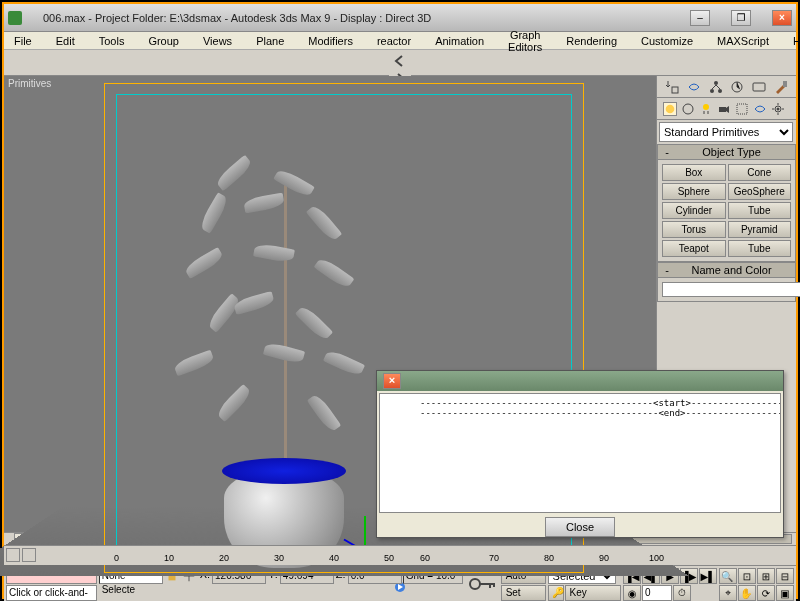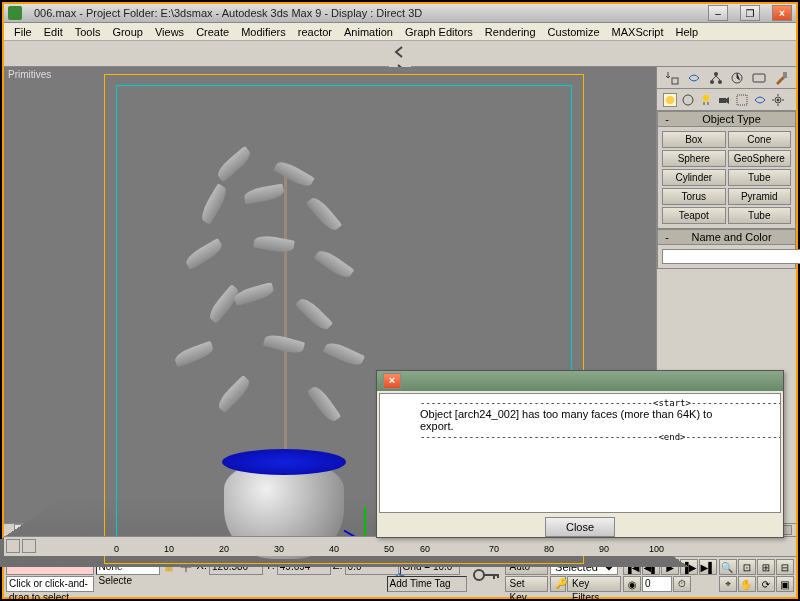--- a/index.html
+++ b/index.html
@@ -1,23 +1,23 @@
 <!DOCTYPE html>
 <html><head>
 <meta charset="utf-8">
 <style>
 * { margin:0; padding:0; box-sizing:border-box; font-family:"Tahoma",Arial,sans-serif; font-size:11px; }
 body { background:#000; width:800px; height:601px; overflow:hidden; position:relative; }
 .app { position:absolute; left:2px; top:2px; width:796px; height:597px; border:2px solid #ff9c00; background:#d4d0c8; }
-.tb { height:19px; background:linear-gradient(#e0e0e0,#b8b8b8); display:flex; align-items:center; padding:0 4px; gap:12px; border-bottom:1px solid #888; }
+.tb { height:28px; background:linear-gradient(#e0e0e0,#b8b8b8); display:flex; align-items:center; padding:0 4px; gap:21px; border-bottom:1px solid #888; }
 .tb .icon { width:14px; height:14px; background:#3a8a3a; border-radius:2px; }
 .tb .title { flex:1; color:#222; font-size:11px; }
 .tb-btn { width:20px; height:16px; background:linear-gradient(#f0f0f0,#c8c8c8); border:1px solid #888; display:flex; align-items:center; justify-content:center; font-size:10px; }
 .tb-btn.close { background:linear-gradient(#ff8a5a,#e0502a); color:#fff; font-weight:bold; }
-.menu { height:18px; background:#ece9d8; display:flex; align-items:center; gap:0; padding:0 4px; border-bottom:1px solid #aaa;text-align:center; }
+.menu { height:18px; background:#ece9d8; display:flex; align-items:center; gap:12px; padding:0 4px; border-bottom:1px solid #aaa;text-align:center; }
 .menu span { padding:2px 6px; cursor:default; }
 .toolbar { height:26px; background:#d4d0c8; display:flex; align-items:center; gap:0; padding:2px 2px; border-bottom:1px solid #888;flex-direction:column; }
 .tbtn { width:22px; height:22px; display:flex; align-items:center; justify-content:center; border:1px solid transparent; background:#d4d0c8; }
 .tbtn.active { border:1px solid #888; background:#f0eada; }
 .tbtn svg { width:16px; height:16px; }
 .sep { width:4px; height:22px; border-left:1px solid #999; border-right:1px solid #fff; margin:0 2px; }
 .sel { height:20px; font-size:11px; background:#fff; border:1px solid #888; }
 .main { display:flex; height:calc(100% - 20px - 18px - 26px - 13px - 20px - 40px); }
 .viewport { flex:1; background:#7a7a7a; position:relative; }
 .vlabel { position:absolute; left:4px; top:2px; color:#ddd; font-size:10px; }
@@ -83,21 +83,21 @@
     <div class="tb-btn">❐</div>
     <div class="tb-btn close">×</div>
   </div>
 
   <div class="menu">
     <span>File</span>
     <span>Edit</span>
     <span>Tools</span>
     <span>Group</span>
     <span>Views</span>
-    <span>Create</span>
+    <span>Plane</span>
     <span>Modifiers</span>
     <span>reactor</span>
     <span>Animation</span>
     <span>Graph Editors</span>
     <span>Rendering</span>
     <span>Customize</span>
     <span>MAXScript</span>
     <span>Help</span>
   </div>
 
@@ -364,20 +364,21 @@
             </svg></div>
         <div><svg viewBox="0 0 14 14">
               <path d="M2 7 Q7 1 12 7 Q7 13 2 7" fill="none" stroke="#2060c0"></path>
             </svg></div>
         <div><svg viewBox="0 0 14 14">
               <circle cx="7" cy="7" r="3" fill="none" stroke="#444"></circle>
               <circle cx="7" cy="7" r="1.5" fill="#444"></circle>
               <path d="M7 1 L7 3 M7 11 L7 13 M1 7 L3 7 M11 7 L13 7" stroke="#444"></path>
             </svg></div>
       </div>
+      <select class="sel" style="width:134px;margin:2px"><option>Standard Primitives</option></select>
 
       <div class="roll-hdr">
           <span class="minus">-</span>
           <span style="flex:1;text-align:center">Object Type</span>
         </div>
       <div class="roll-body">
         <div class="obj-grid">
           <div class="obj-btn">Box</div>
           <div class="obj-btn">Cone</div>
           <div class="obj-btn">Sphere</div>
@@ -450,24 +451,20 @@
         <div class="coord">
           <span>X:</span>
             <span class="spin">120.586</span>
           <span>Y:</span>
             <span class="spin">49.694</span>
           <span>Z:</span>
             <span class="spin">0.0</span>
         </div>
         <span class="box" style="width:60px;background:#d4d0c8;border:1px inset #888">Grid = 10.0</span>
       </div>
-      <div style="display:flex;gap:1px;height:16px">
-        <div style="width:290px"></div>
-        <span class="box" style="background:#d4d0c8;border:1px inset #888;width:80px">Add Time Tag</span>
-      </div>
     </div>
     <div style="display:flex;align-items:center;height:32px;padding:0 4px">
       <svg width="26" height="14" viewBox="0 0 26 14">
           <circle cx="6" cy="7" r="5" fill="none" stroke="#444" stroke-width="2"></circle>
           <rect x="11" y="6" width="14" height="2" fill="#444"></rect>
           <rect x="20" y="6" width="2" height="5" fill="#444"></rect>
           <rect x="24" y="6" width="2" height="4" fill="#444"></rect>
         </svg>
     </div>
     <div class="col">
@@ -510,21 +507,20 @@
       </div>
     </div>
   </div>
 
   <div class="dialog">
     <div class="dlg-tb">
       <div class="dlg-close">×</div>
     </div>
     <div class="dlg-body">
       <div class="dash">-------------------------------------------&lt;start&gt;-----------------------------------------</div>
-      <div style="text-align:left">Object [arch24_002] has too many faces (more than 64K) to export.</div>
       <div class="dash">--------------------------------------------&lt;end&gt;------------------------------------------</div>
     </div>
     <div class="dlg-ft">
       <button>Close</button>
     </div>
   </div>
 
 </div>
 
 </body></html>

